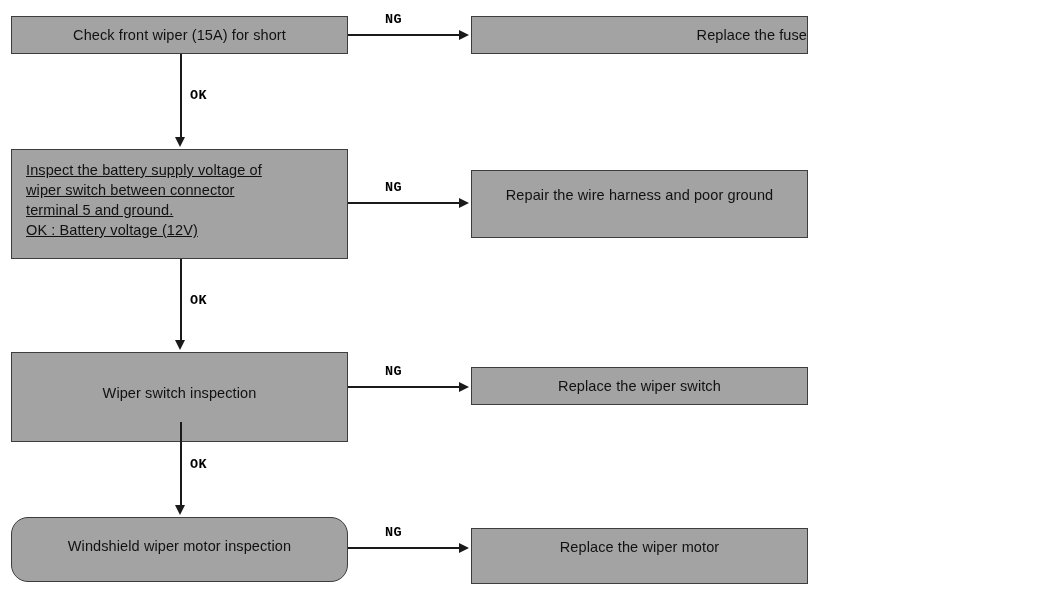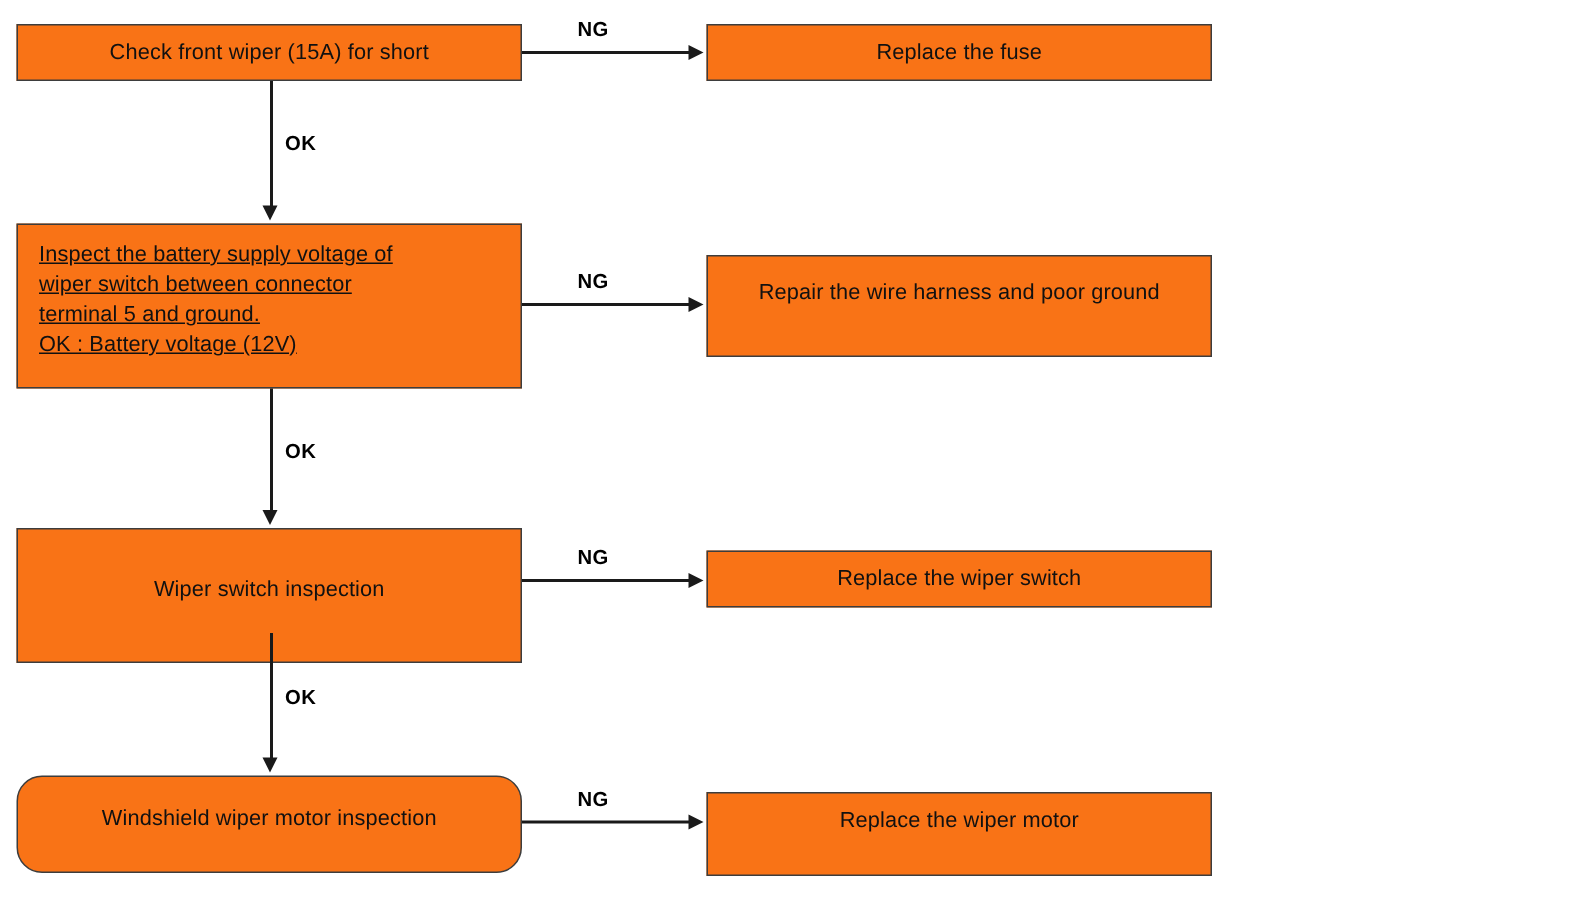--- a/index.html
+++ b/index.html
@@ -16,21 +16,21 @@
     position: relative;
     width: 1050px;
     height: 600px;
     background: #ffffff;
     overflow: hidden;
   }
   .node {
     position: absolute;
     box-sizing: border-box;
     border: 1.5px solid #3d3d3d;
-    background: #f97316;
+    background: #a3a3a3;
     font-size: 14.5px;
     line-height: 20px;
     color: #111111;
     letter-spacing: 0.1px;
   }
   .node .node-text {
     display: block;
     white-space: pre-line;
   }
   
@@ -48,21 +48,21 @@
     align-items: flex-start;
     justify-content: center;
     text-align: center;
   }
   .node.left-text {
     text-align: left;
   }
 
   
   #node-check-fuse      { top: 16px;  height: 38px;  padding-top: 8px; }
-  #node-replace-fuse    { top: 16px;  height: 38px;  padding-top: 8px; }
+  #node-replace-fuse    { top: 16px;  height: 38px;  padding-top: 8px; justify-content: flex-end; }
   #node-inspect-voltage { top: 149px; height: 110px; padding: 10px 0 0 14px; text-decoration: underline; }
   #node-repair-harness  { top: 170px; height: 68px;  padding-top: 14px; }
   #node-wiper-switch    { top: 352px; height: 90px;  padding-top: 30px; }
   #node-replace-switch  { top: 367px; height: 38px;  padding-top: 8px; }
   #node-motor-inspect   { top: 517px; height: 65px;  padding-top: 18px; border-radius: 17px; }
   #node-replace-motor   { top: 528px; height: 56px;  padding-top: 8px; }
 
   
   .line {
     position: absolute;
@@ -89,20 +89,21 @@
   }
 
   
   .edge-label {
     position: absolute;
     font-size: 13.5px;
     font-weight: bold;
     color: #000000;
     letter-spacing: 0.3px;
     white-space: nowrap;
+    font-family: Liberation Mono, monospace;
   }
 </style>
 </head>
 <body>
 
 <div id="flowchart">
 
   <div class="node left center-text" id="node-check-fuse">
     <span class="node-text">Check front wiper (15A) for short</span>
   </div>

